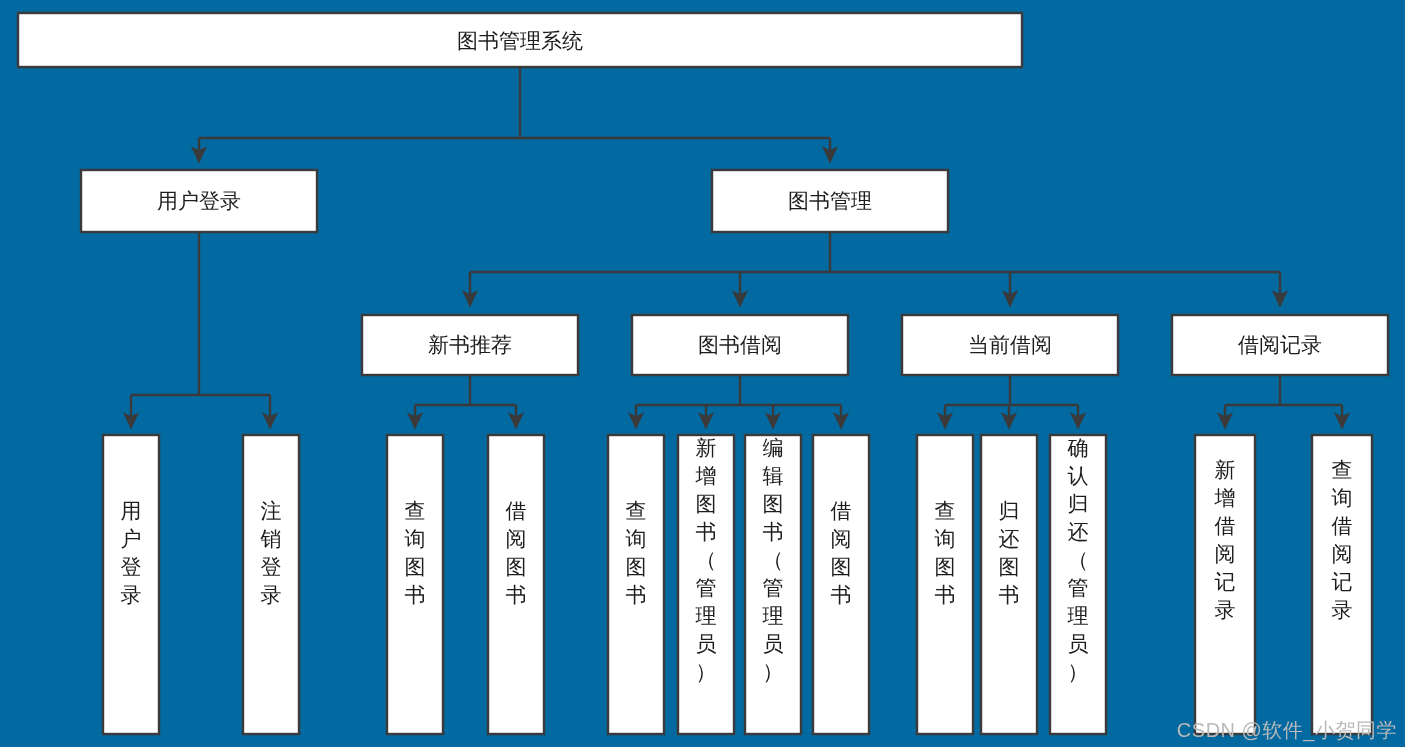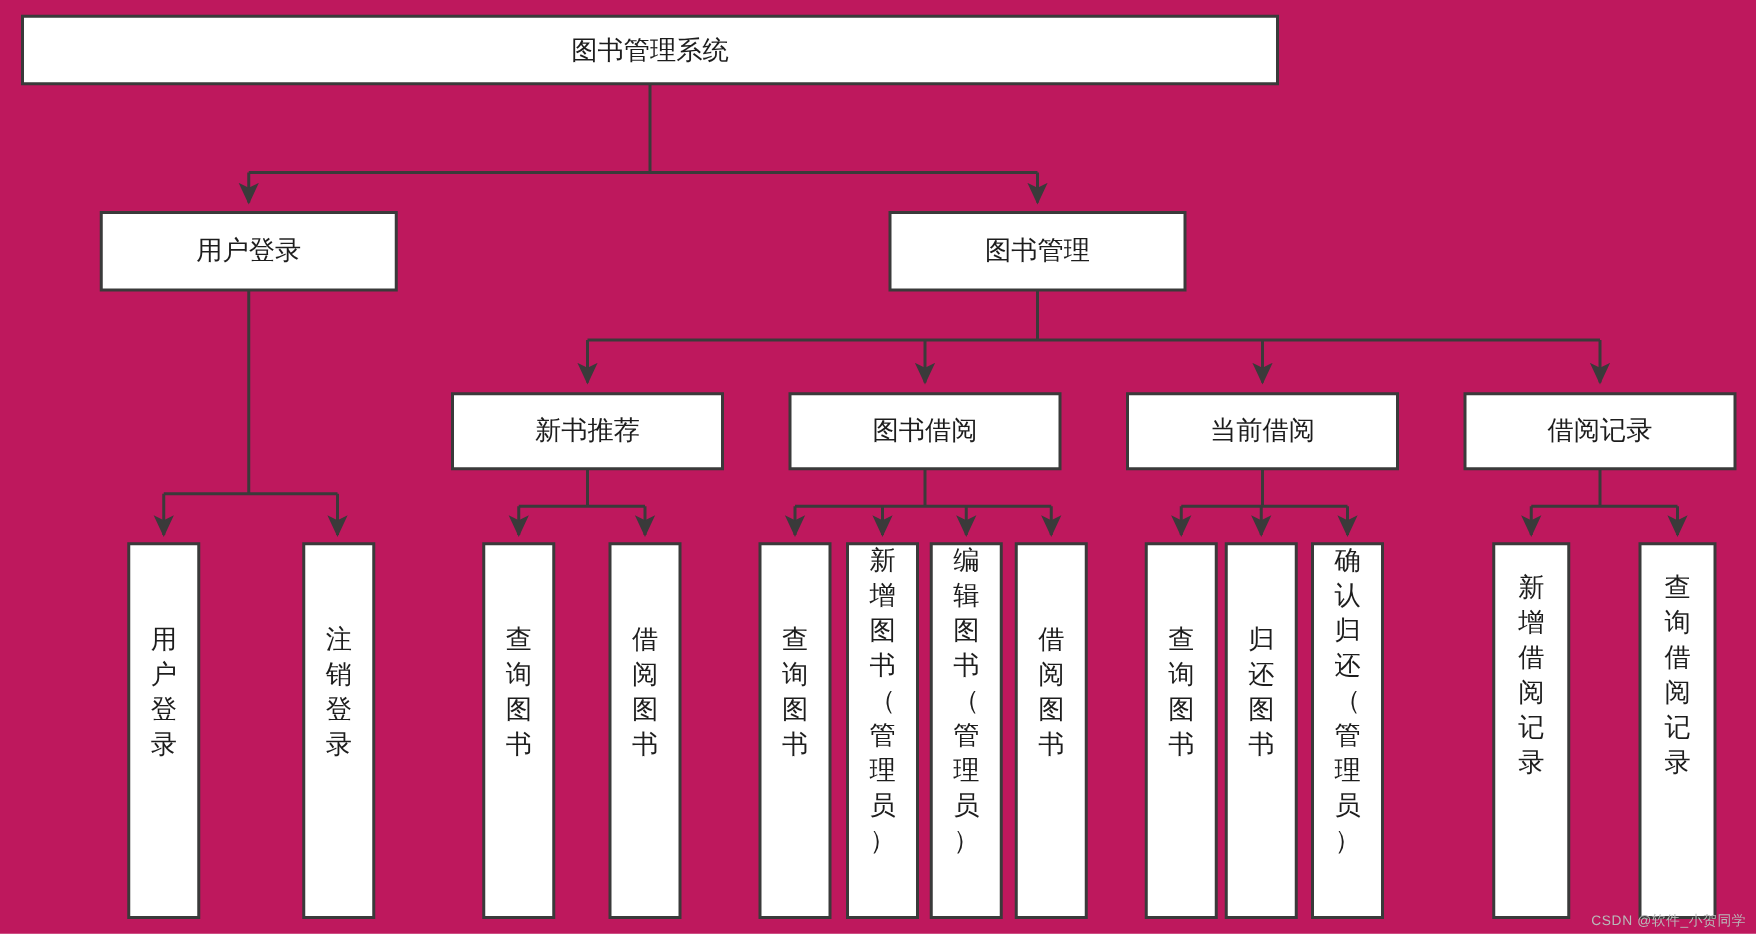--- a/index.html
+++ b/index.html
@@ -10,21 +10,21 @@
   body {
     width: 1405px;
     height: 747px;
     font-family: "Liberation Sans", "DejaVu Sans", sans-serif;
     overflow: hidden;
   }
   #diagram-root {
     position: relative;
     width: 1405px;
     height: 747px;
-    background: #be185d;
+    background: #0369a1;
   }
   svg.canvas {
     position: absolute;
     left: 0;
     top: 0;
     width: 1405px;
     height: 747px;
   }
   .node-rect {
     fill: #ffffff;
@@ -47,21 +47,21 @@
   .edge {
     stroke: #3a3a3a;
     stroke-width: 2.4;
     fill: none;
   }
   .watermark {
     position: absolute;
     right: 8px;
     bottom: 3px;
     font-family: "Liberation Sans", "DejaVu Sans", sans-serif;
-    font-size: 11px;
+    font-size: 20px;
     color: #b9b9b9;
     white-space: nowrap;
     letter-spacing: 0.5px;
   }
 </style>
 </head>
 <body>
 
 <div id="diagram-root">
 

